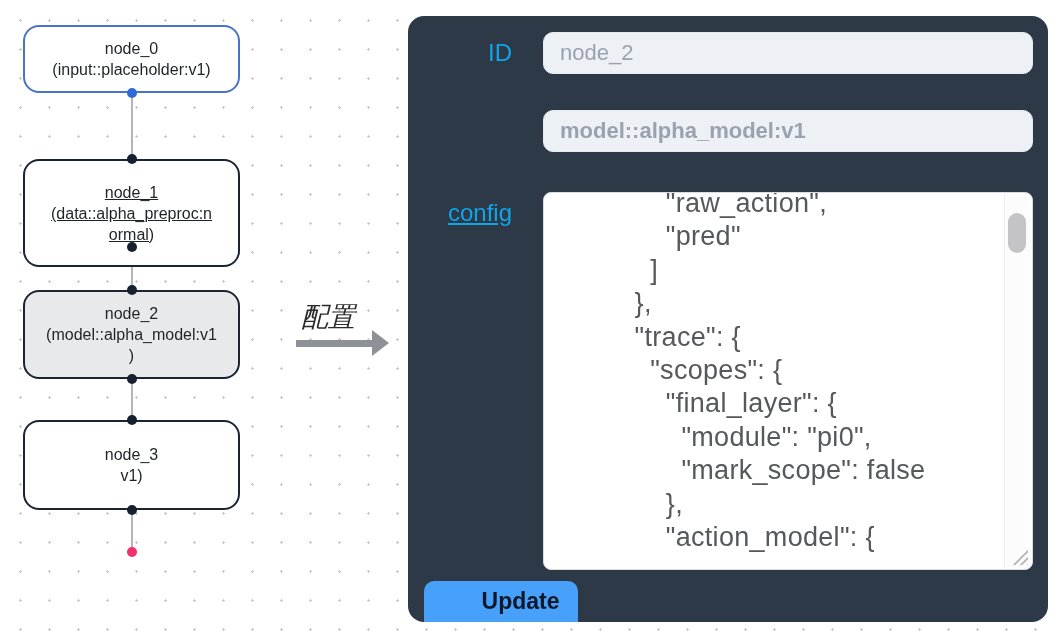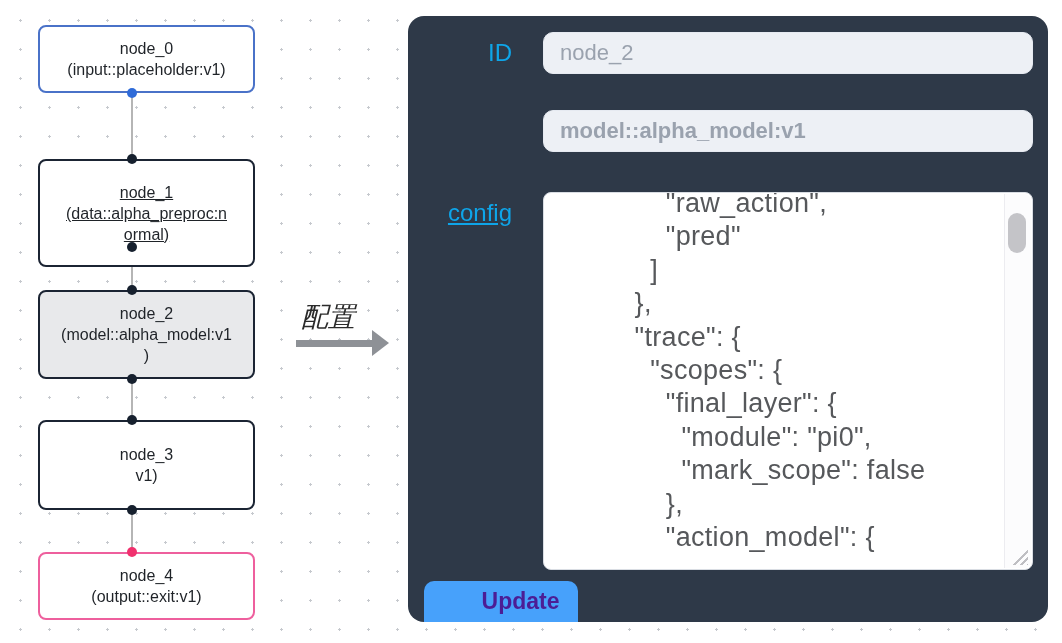--- a/index.html
+++ b/index.html
@@ -8,24 +8,24 @@
     position:relative; width:1062px; height:643px; overflow:hidden;
     font-family:"Liberation Sans", sans-serif;
     background-color:#ffffff;
     background-image:radial-gradient(#c6c9ce 1.1px, transparent 1.4px);
     background-size:29px 29px;
     background-position:6px 6px;
   }
   
   .node {
     position:absolute; left:23px; width:217px;
-    background:#ffffff; border:2px solid #1b2433; border-radius:8px;
+    background:#ffffff; border:2px solid #1b2433; border-radius:16px;
     display:flex; flex-direction:column; align-items:center; justify-content:center;
     font-size:16px; line-height:21px; color:#1f2328; text-align:center;
-    padding:4px 10px; z-index:3;margin-left:15px;
+    padding:4px 10px; z-index:3;
   }
   .node.selected { border-width:2.5px; background:#e8e9eb; }
   .edge { position:absolute; left:130.5px; width:2px; background:#b5b5b5; z-index:1; }
   .handle {
     position:absolute; left:126.5px; width:10px; height:10px; border-radius:50%;
     background:#16202e; transform:translateY(-5px); z-index:4;
   }
   
   .trans-label {
     position:absolute; left:291px; top:299px; width:74px; text-align:center;
@@ -71,21 +71,21 @@
     border-radius:9px; background:#c4c4c8;
   }
   .resize-grip {
     position:absolute; right:4px; bottom:4px; width:17px; height:17px;
     background:repeating-linear-gradient(135deg, transparent 0 3px, #bfbfc3 3px 5px);
     clip-path:polygon(100% 0, 100% 100%, 0 100%);
   }
   .update-btn {
     position:absolute; left:16px; top:565px; width:154px; height:41px;
     background:#47a1fb; border:none; border-radius:10px 10px 0 0;
-    color:#4c1d95; font-family:"Liberation Sans", sans-serif;
+    color:#0f172a; font-family:"Liberation Sans", sans-serif;
     font-size:23px; font-weight:bold; cursor:pointer;
     display:flex; align-items:center; justify-content:center;padding-left:39px;
   }
 </style>
 </head>
 <body>
 
 <div class="canvas">
 
   <div class="edge" style="top:93px;height:66px;"></div>
@@ -103,24 +103,20 @@
     <div>ormal)</div>
   </div>
   <div class="node selected" style="top: 290px; height: 89px; border-color: rgb(27, 36, 51);">
     <div>node_2</div>
     <div>(model::alpha_model:v1</div>
     <div>)</div>
   </div>
   <div class="node" style="top: 420px; height: 90px; border-color: rgb(27, 36, 51);">
     <div>node_3</div>
     <div>v1)</div>
-  </div>
-  <div class="node" style="top: 552px; height: 68px; border-color: rgb(238, 95, 157);">
-    <div>node_4</div>
-    <div>(output::exit:v1)</div>
   </div>
 
   <div class="handle" style="top: 93px; background: rgb(47, 107, 216);"></div>
   <div class="handle" style="top: 159px; background: rgb(22, 32, 46);"></div>
   <div class="handle" style="top: 247px; background: rgb(22, 32, 46);"></div>
   <div class="handle" style="top: 290px; background: rgb(22, 32, 46);"></div>
   <div class="handle" style="top: 379px; background: rgb(22, 32, 46);"></div>
   <div class="handle" style="top: 420px; background: rgb(22, 32, 46);"></div>
   <div class="handle" style="top: 510px; background: rgb(22, 32, 46);"></div>
   <div class="handle" style="top: 552px; background: rgb(240, 49, 110);"></div>

